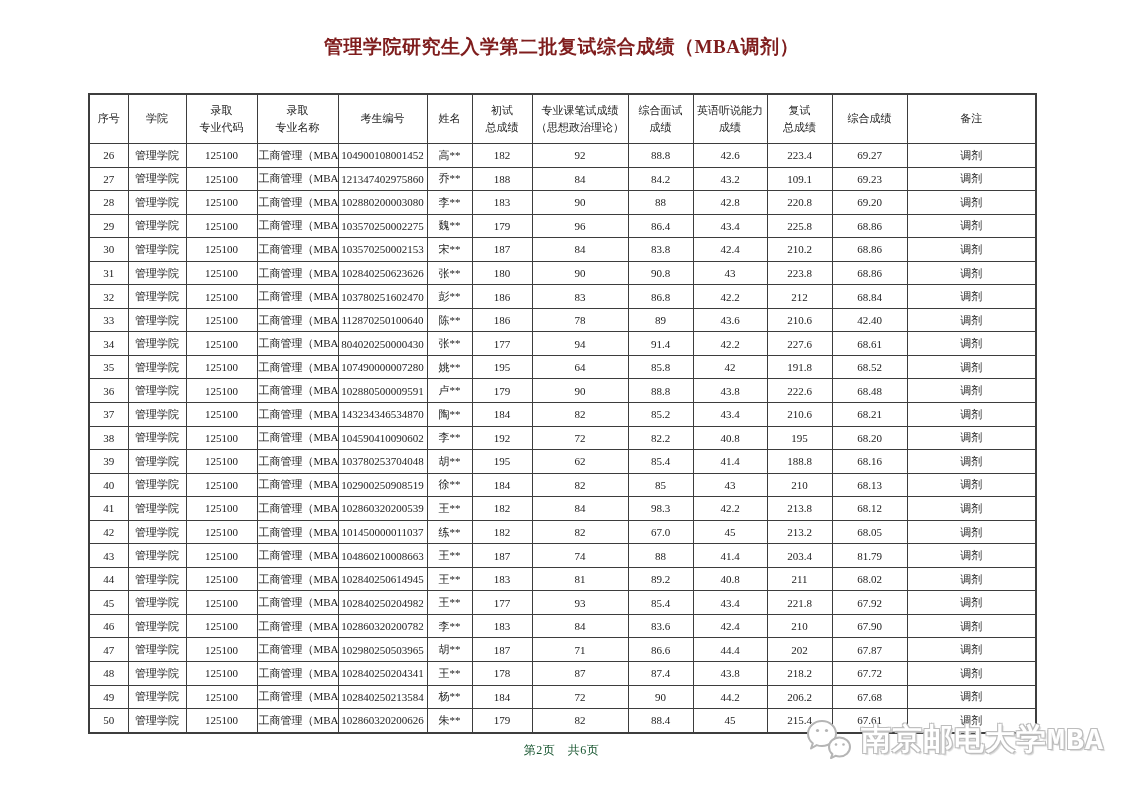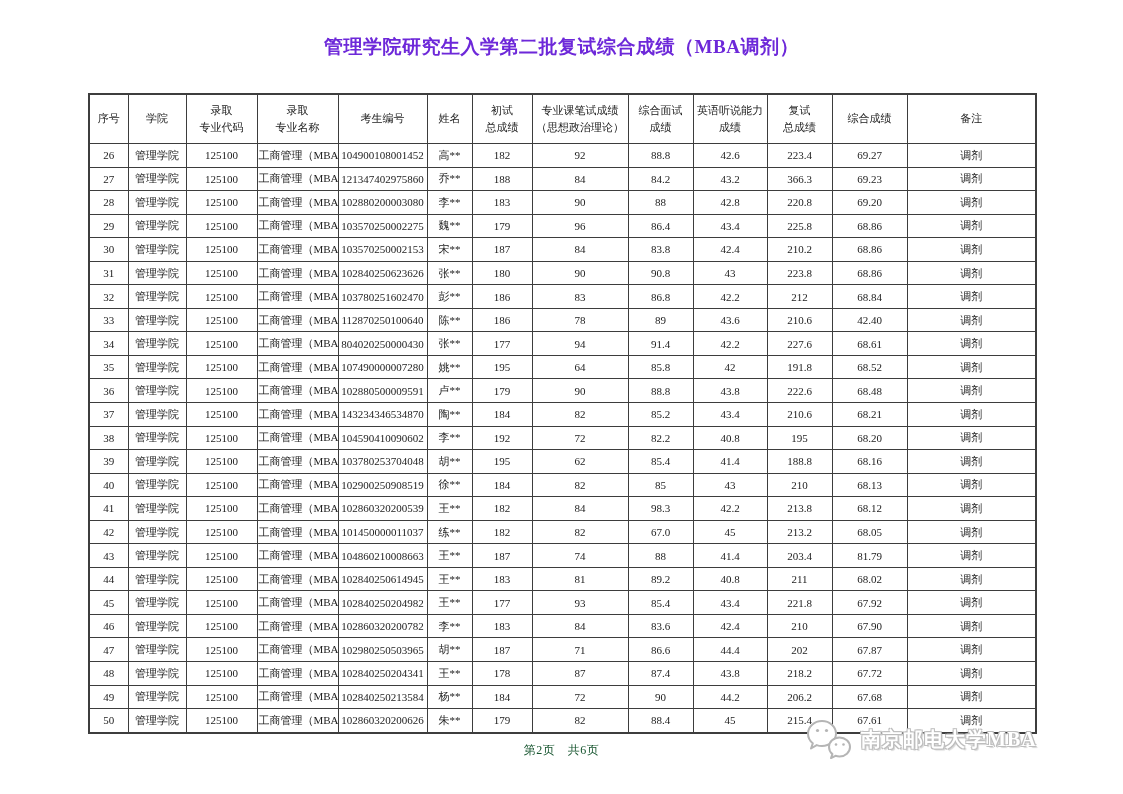--- a/index.html
+++ b/index.html
@@ -2,21 +2,21 @@
 <html><head>
 <meta charset="utf-8">
 <style>
   html,body{margin:0;padding:0;background:#ffffff;}
   body{
     width:1123px;height:794px;position:relative;overflow:hidden;
     font-family:"Liberation Serif","DejaVu Serif",serif;color:#1d1d1d;
   }
   .page-title{
     position:absolute;top:34px;left:0;width:1123px;text-align:center;
-    font-size:19px;font-weight:600;letter-spacing:.5px;color:#6d28d9;
+    font-size:19px;font-weight:600;letter-spacing:.5px;color:#7f1d1d;
   }
   .score-table{
     position:absolute;left:88px;top:93px;width:947px;
     border-collapse:collapse;table-layout:fixed;
     border:2px solid #3d3d3d;
     font-size:11px;color:#222;
   }
   .score-table th,.score-table td{
     border:1px solid #3d3d3d;text-align:center;vertical-align:middle;
     padding:0 1px;overflow:hidden;white-space:nowrap;
@@ -27,22 +27,22 @@
   .page-footer{
     position:absolute;top:742px;left:88px;width:947px;text-align:center;
     font-size:12px;color:#14532d;letter-spacing:.5px;
   }
   .watermark{
     position:absolute;left:805px;top:717px;display:flex;align-items:center;
     z-index:3;pointer-events:none;
   }
   .watermark .wm-icon{display:block;margin-right:8px;}
   .wm-text{
-    font-family:Liberation Serif, serif;
-    font-size:20px;font-weight:bold;letter-spacing:1px;color:#ffffff;
+    font-family:Liberation Mono, monospace;
+    font-size:30px;font-weight:bold;letter-spacing:1px;color:#ffffff;
     text-shadow:-1px -1px 0 #bdbdbd,1px -1px 0 #bdbdbd,-1px 1px 0 #bdbdbd,
                  1px 1px 0 #bdbdbd,2px 2px 1px #d6d6d6;
     white-space:nowrap;
   }
 </style>
 </head>
 <body>
 
 <div class="page-title">管理学院研究生入学第二批复试综合成绩（MBA调剂）</div>
 
@@ -99,21 +99,21 @@
         <td>27</td>
         <td>管理学院</td>
         <td>125100</td>
         <td>工商管理（MBA）</td>
         <td>121347402975860</td>
         <td>乔**</td>
         <td>188</td>
         <td>84</td>
         <td>84.2</td>
         <td>43.2</td>
-        <td>366.3</td>
+        <td>109.1</td>
         <td>69.23</td>
         <td>调剂</td>
       </tr>
       <tr>
         <td>28</td>
         <td>管理学院</td>
         <td>125100</td>
         <td>工商管理（MBA）</td>
         <td>102880200003080</td>
         <td>李**</td>

